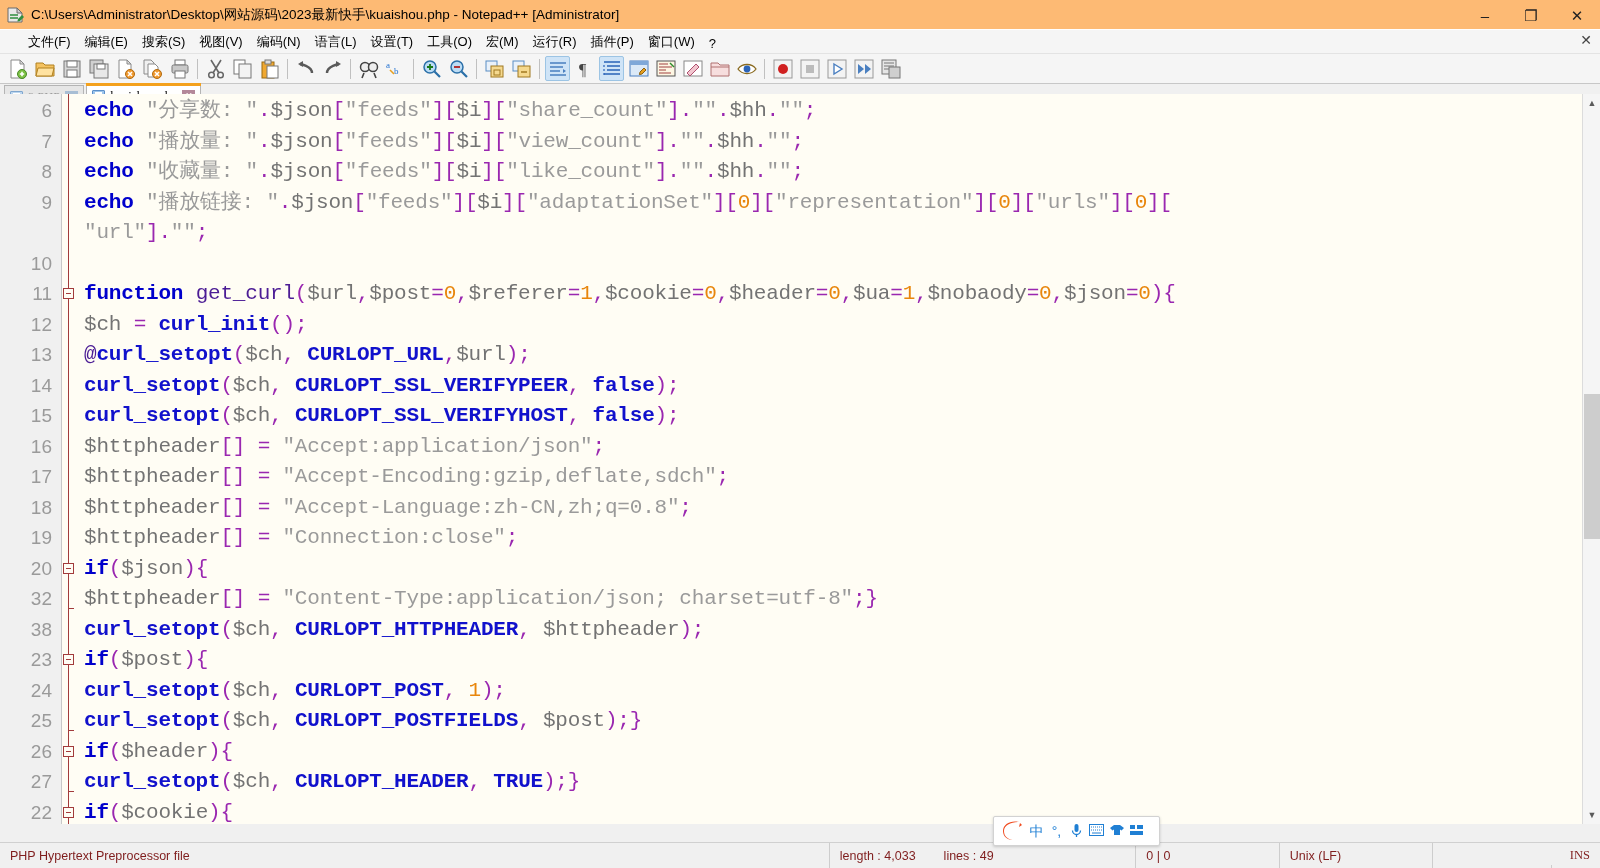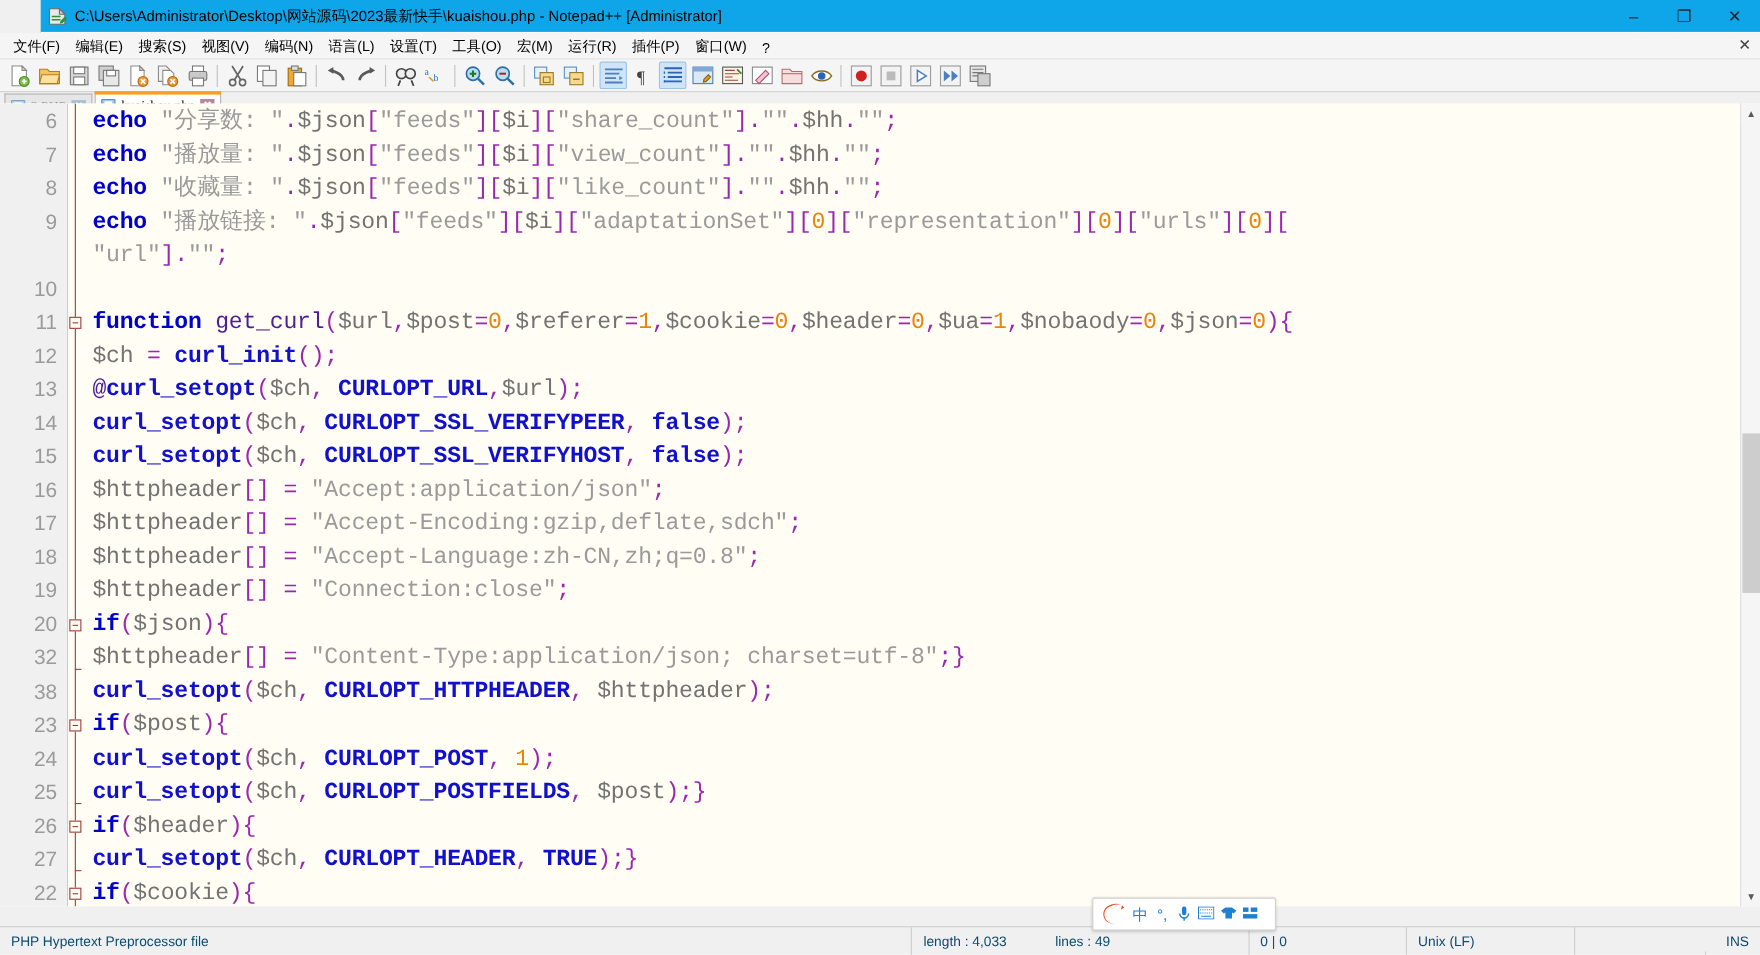--- a/index.html
+++ b/index.html
@@ -8,40 +8,40 @@
     width: 1600px; height: 868px;
     overflow: hidden;
     background: #ffffff;
     font-family: "Liberation Sans", sans-serif;
   }
   #app { position: relative; width: 1600px; height: 868px; background: #f0f0f0; }
 
   
   .titlebar {
     height: 30px; display: flex; align-items: center;
-    background: #0ea5e9; border-bottom: 1px solid #ffffff;
-    padding-left: 6px; position: relative; margin-left: 37px;
+    background: #fdba74; border-bottom: 1px solid #ffffff;
+    padding-left: 6px; position: relative;
   }
   .app-icon {
     width: 18px; height: 18px; margin-right: 7px; position: relative; flex: none;
   }
   .title-text {
     font-size: 13.5px; color: #000; white-space: nowrap;
     letter-spacing: 0px;
   }
   .win-buttons { position: absolute; right: 0; top: 0; height: 30px; display: flex; }
   .win-btn {
     width: 46px; height: 30px; display: flex; align-items: center; justify-content: center;
     color: #222; font-size: 15px; line-height: 1;
   }
 
   
   .menubar {
     height: 24px; display: flex; align-items: flex-end;
-    background: #f5f5f5; padding-left: 5px; position: relative;
+    background: #f5f5f5; padding-left: 21px; position: relative;
     border-bottom: 1px solid #e3e3e3;
   }
   .menu-item {
     font-size: 13px; color: #000; padding: 2px 7px; white-space: nowrap;
   }
   .menu-close-x {
     position: absolute; right: 8px; top: 2px; font-size: 14px; color: #444;
   }
 
   
@@ -156,32 +156,32 @@
   .vs-arrow.up { top: 0; } .vs-arrow.down { bottom: 0; }
   .vs-thumb {
     position: absolute; left: 1px; width: 16px; top: 300px; height: 145px;
     background: #cdcdcd;
   }
 
   
   .statusbar {
     position: absolute; left: 0; right: 0; bottom: 0; height: 26px;
     background: #f0f0f0; border-top: 1px solid #d0d0d0;
-    display: flex; align-items: center; font-size: 12.5px; color: #0c4a6e;
+    display: flex; align-items: center; font-size: 12.5px; color: #7f1d1d;
   }
   .st-cell {
     height: 26px; display: flex; align-items: center; padding: 0 10px;
     border-right: 1px solid #cdcdcd; white-space: nowrap;
   }
   .st-cell.first { width: 840px; border-right: 1px solid #cdcdcd; }
-  .st-cell.lenlines { width: 310px; gap: 44px; }
+  .st-cell.lenlines { width: 310px; gap: 28px; }
   .st-cell.sel { width: 145px; }
   .st-cell.eol { width: 155px; }
   .st-cell.enc { width: 120px; margin-top: 44px; }
-  .st-cell.ins { flex: 1; border-right: none; justify-content: flex-start; padding-left: 18px; }
+  .st-cell.ins { flex: 1; border-right: none; justify-content: flex-start; padding-left: 18px; font-family: Liberation Serif, serif; }
 
   
   .ime {
     position: absolute; left: 993px; top: 816px; width: 167px; height: 30px;
     background: #ffffff; border: 1px solid #d2d2d2; border-radius: 2px;
     display: flex; align-items: center; gap: 3px; padding: 0 5px;
     box-shadow: 0 1px 3px rgba(0,0,0,.18);
   }
   .ime-logo { width: 26px; height: 24px; position: relative; flex: none; }
   .ime-ico {

